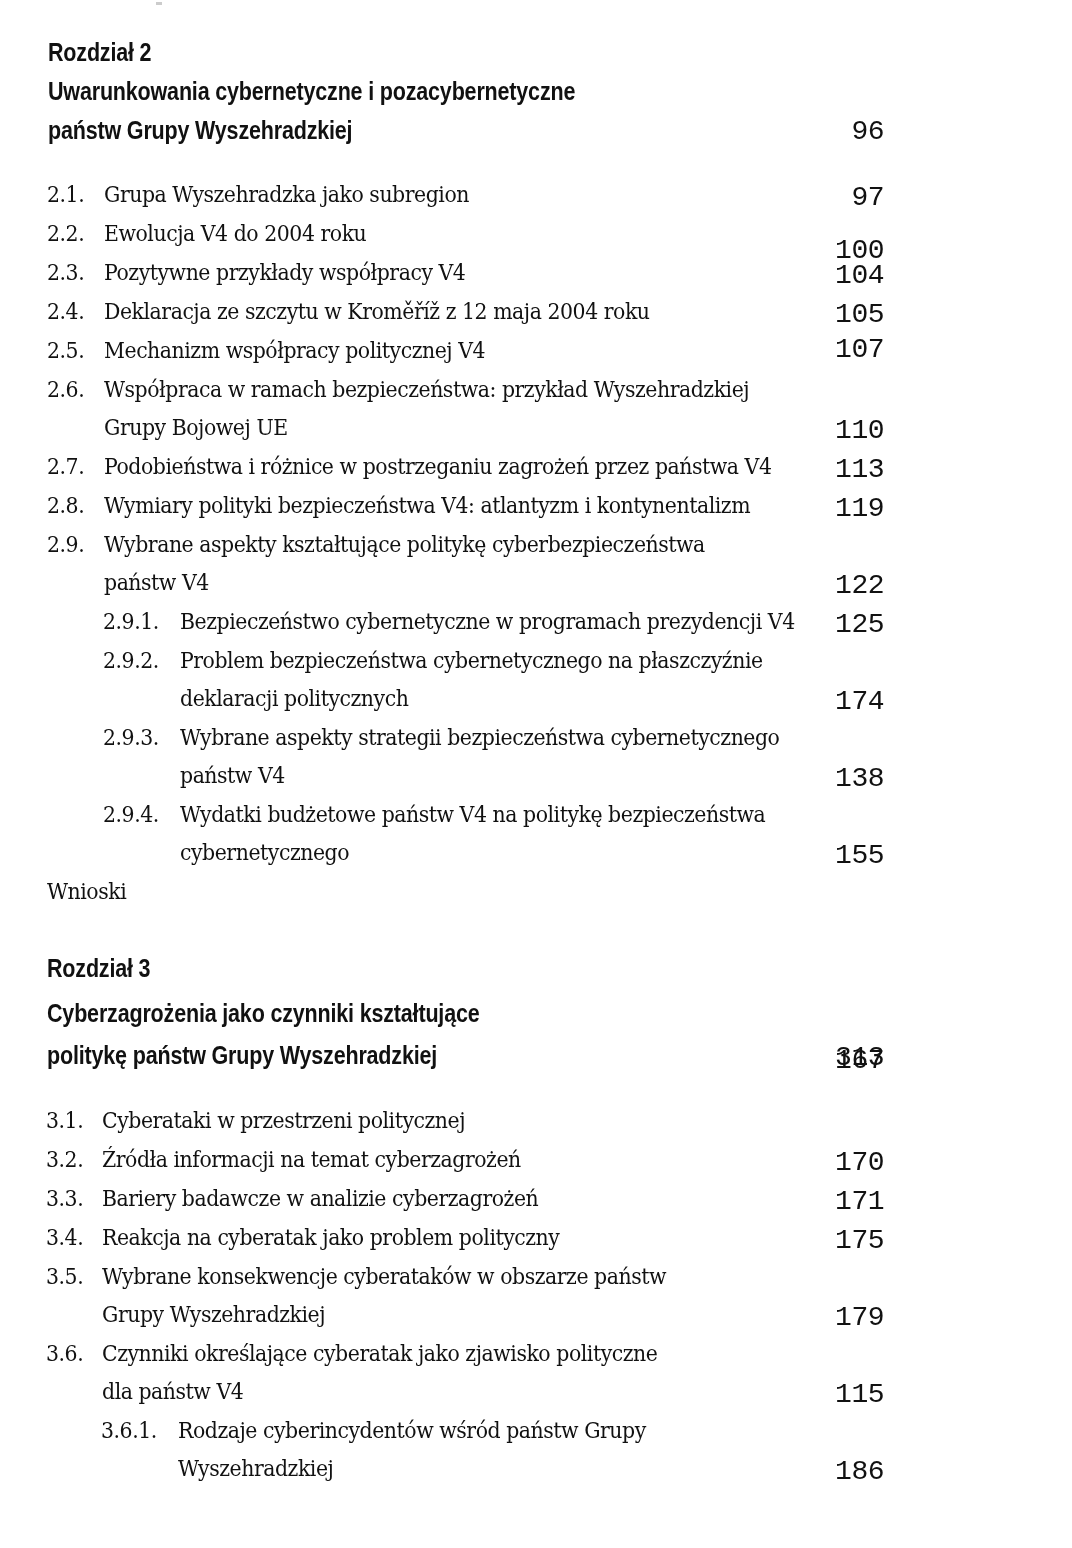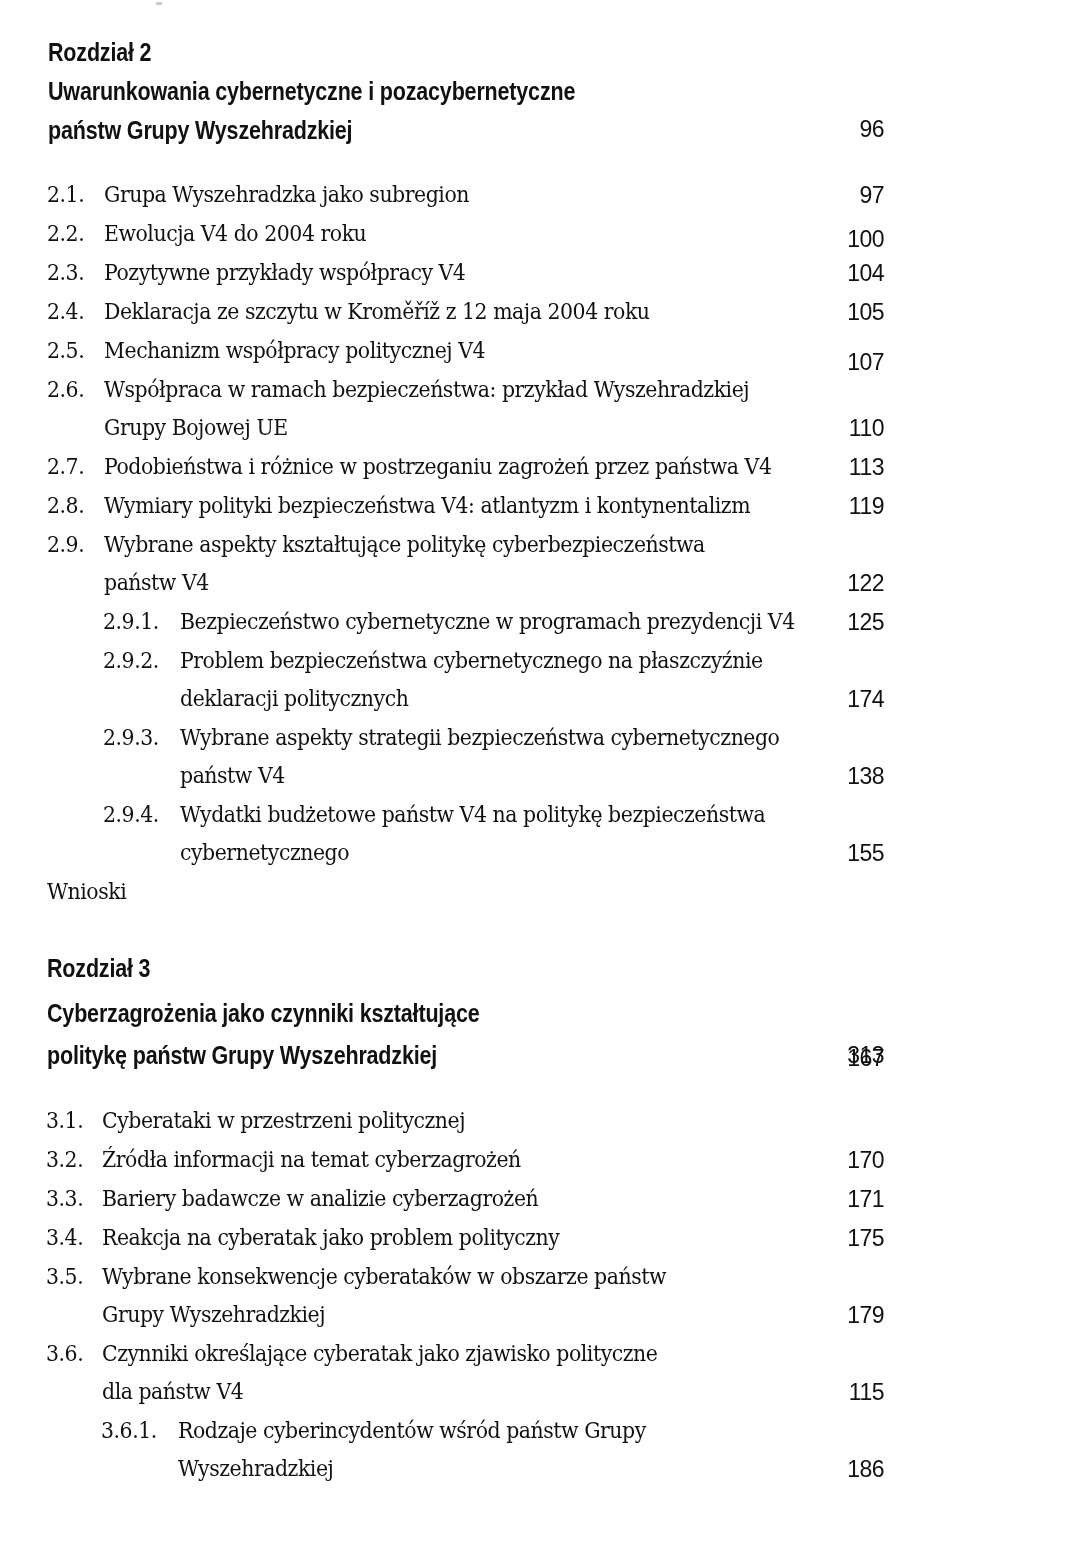--- a/index.html
+++ b/index.html
@@ -1,52 +1,52 @@
 <!DOCTYPE html>
 <html><head>
 <meta charset="utf-8">
 <style>
   html, body { margin:0; padding:0; background:#ffffff; }
   body { width:1072px; height:1548px; position:relative; overflow:hidden; color:#111; }
   .page { position:absolute; left:0; top:0; width:936px; height:1548px; background:#fff; }
   .head { font-family:"Liberation Sans", sans-serif; font-weight:bold; font-size:25px; transform:scaleX(0.86); transform-origin:left center; position:absolute; white-space:nowrap; letter-spacing:-0.2px; }
   .serif { font-family:"DejaVu Serif", serif; font-size:22px; transform:scaleX(0.93); transform-origin:left center; position:absolute; white-space:nowrap; letter-spacing:-0.5px; }
-  .page-no { position:absolute; right:52px; font-family:Liberation Sans, sans-serif; font-size:23px; letter-spacing:-0.5px; white-space:nowrap; }
+  .page-no { position:absolute; right:52px; font-family:Liberation Mono, monospace; font-size:28px; letter-spacing:-0.5px; white-space:nowrap; }
   .speck { position:absolute; left:156px; top:2px; width:6px; height:3px; background:#999; opacity:.5; }
 </style>
 </head>
 <body>
 
 <div class="page">
   <div class="speck"></div>
 
   <div class="head" style="left:48px; top:38px;">Rozdział 2</div>
   <div class="head" style="left:48px; top:77px;">Uwarunkowania cybernetyczne i pozacybernetyczne</div>
   <div class="head" style="left:48px; top:116px;">państw Grupy Wyszehradzkiej</div>
   <div class="page-no" style="top:116px;">96</div>
 
   <div class="serif" style="left:47px; top:182px;">2.1.</div>
   <div class="serif" style="left:104px; top:182px;">Grupa Wyszehradzka jako subregion</div>
   <div class="page-no" style="top:182px;">97</div>
 
   <div class="serif" style="left:47px; top:221px;">2.2.</div>
   <div class="serif" style="left:104px; top:221px;">Ewolucja V4 do 2004 roku</div>
-  <div class="page-no" style="top:226px;">100</div>
+  <div class="page-no" style="top:235px;">100</div>
 
   <div class="serif" style="left:47px; top:260px;">2.3.</div>
   <div class="serif" style="left:104px; top:260px;">Pozytywne przykłady współpracy V4</div>
   <div class="page-no" style="top:260px;">104</div>
 
   <div class="serif" style="left:47px; top:299px;">2.4.</div>
   <div class="serif" style="left:104px; top:299px;">Deklaracja ze szczytu w Kroměříž z 12 maja 2004 roku</div>
   <div class="page-no" style="top:299px;">105</div>
 
   <div class="serif" style="left:47px; top:338px;">2.5.</div>
   <div class="serif" style="left:104px; top:338px;">Mechanizm współpracy politycznej V4</div>
-  <div class="page-no" style="top:349px;">107</div>
+  <div class="page-no" style="top:334px;">107</div>
 
   <div class="serif" style="left:47px; top:377px;">2.6.</div>
   <div class="serif" style="left:104px; top:377px;">Współpraca w ramach bezpieczeństwa: przykład Wyszehradzkiej</div>
   <div class="serif" style="left:104px; top:415px;">Grupy Bojowej UE</div>
   <div class="page-no" style="top:415px;margin-left:39px;">110</div>
 
   <div class="serif" style="left:47px; top:454px;">2.7.</div>
   <div class="serif" style="left:104px; top:454px;">Podobieństwa i różnice w postrzeganiu zagrożeń przez państwa V4</div>
   <div class="page-no" style="top:454px;">113</div>
 

